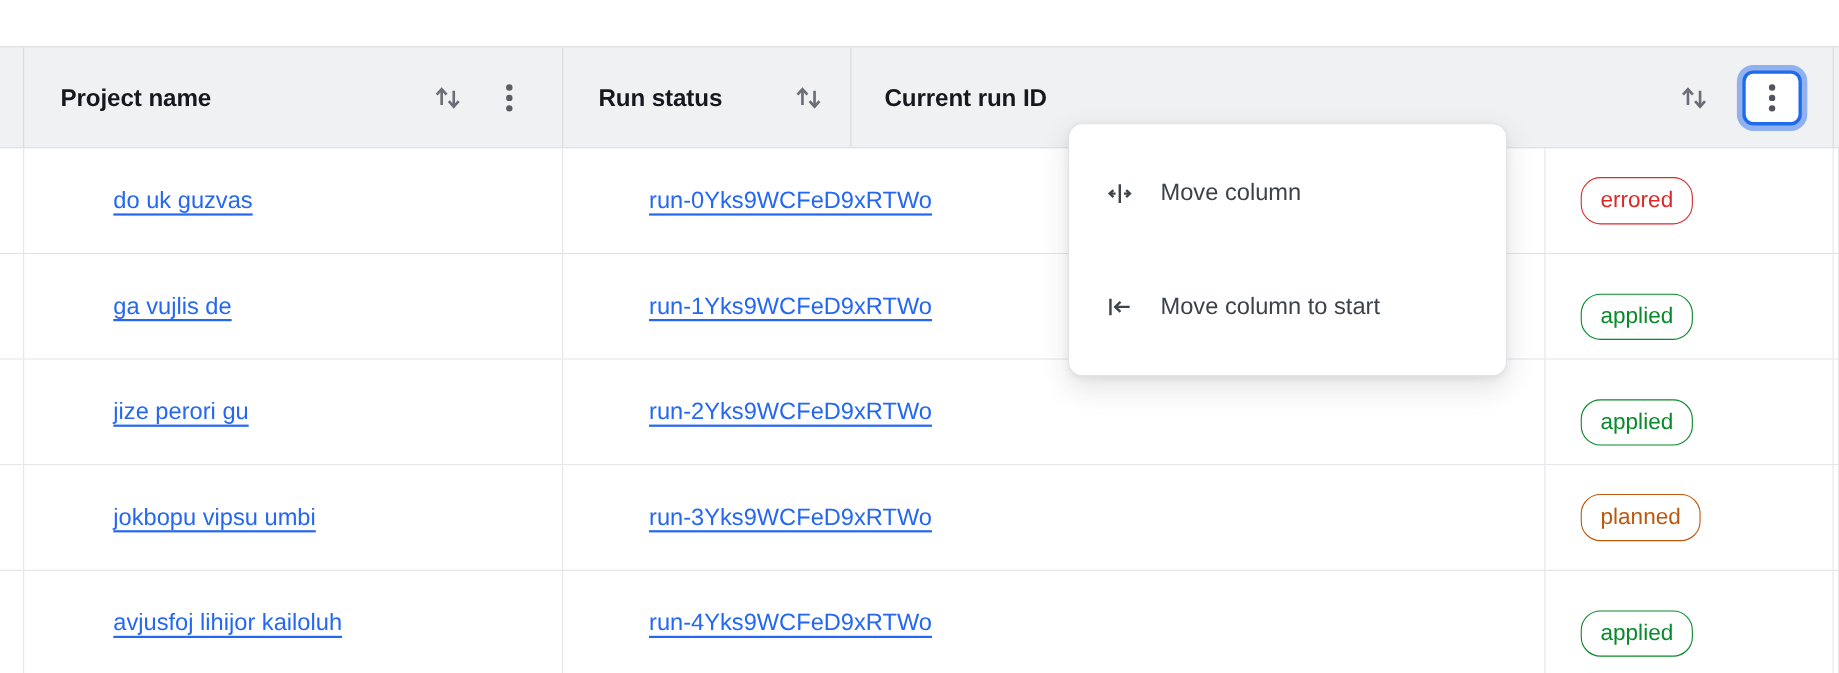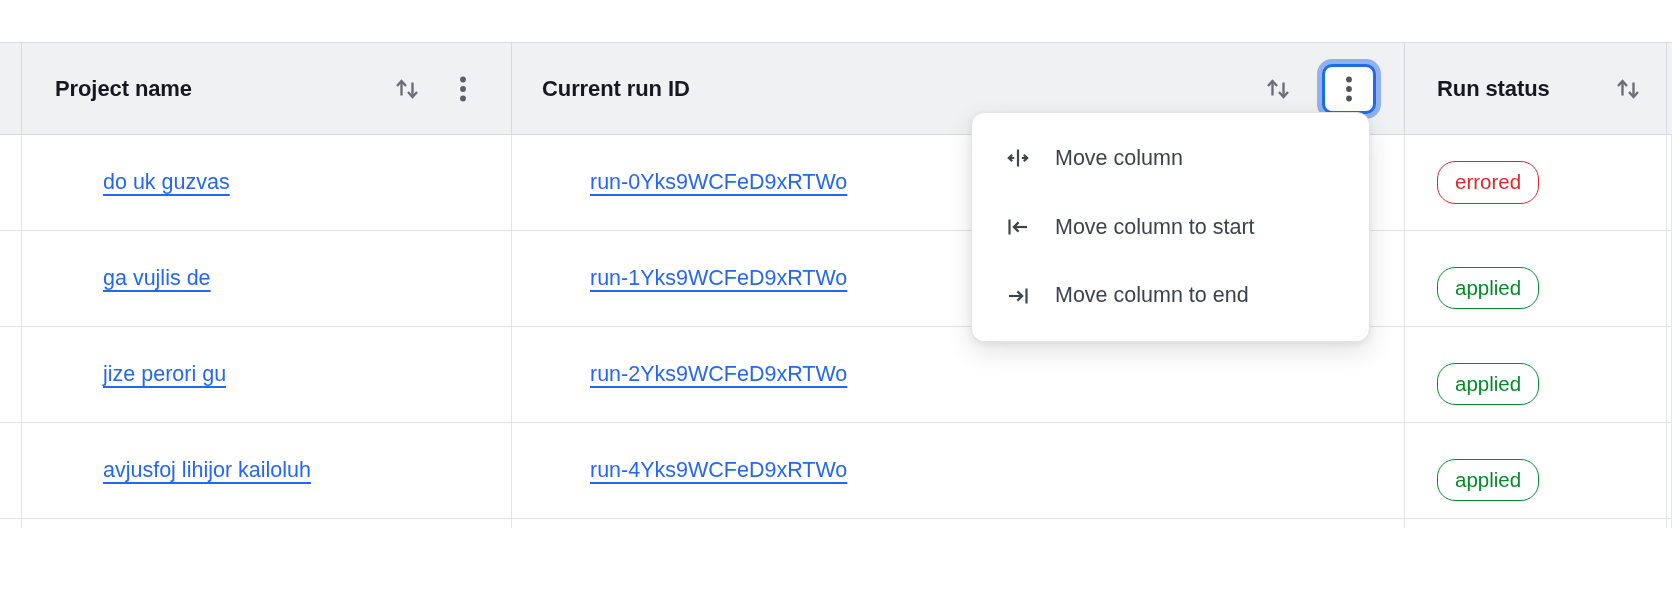--- a/index.html
+++ b/index.html
@@ -174,58 +174,58 @@
             <svg width="8" height="28" viewBox="0 0 8 28" fill="#5a5f66">
               <circle cx="4" cy="4.5" r="2.9"></circle>
                 <circle cx="4" cy="14" r="2.9"></circle>
                 <circle cx="4" cy="23.5" r="2.9"></circle>
             </svg>
           </span>
         </button>
       </span>
     </div>
 
-    <div class="th-cell col-run">
-      <span class="th-label">Current run ID</span>
+    <div class="th-cell col-status">
+      <span class="th-label">Run status</span>
       <span class="th-icons">
         <button class="icon-btn">
           <span>
             <svg width="28" height="28" viewBox="0 0 28 28" fill="none" stroke="#6a6f77" stroke-width="2.4">
               <path d="M8.5 20.5 V6.5"></path>
                 <path d="M4 11 L8.5 6 L13 11"></path>
               <path d="M19.5 7.5 V21.5"></path>
                 <path d="M15 17 L19.5 22 L24 17"></path>
             </svg>
           </span>
         </button>
-        <button class="kebab-btn-focused">
-          <span>
-            <svg width="8" height="28" viewBox="0 0 8 28" fill="#51555b">
-              <circle cx="4" cy="4.5" r="2.9"></circle>
-                <circle cx="4" cy="14" r="2.9"></circle>
-                <circle cx="4" cy="23.5" r="2.9"></circle>
-            </svg>
-          </span>
-        </button>
-      </span>
-    </div>
-
-    <div class="th-cell col-status">
-      <span class="th-label">Run status</span>
+      </span>
+    </div>
+
+    <div class="th-cell col-run">
+      <span class="th-label">Current run ID</span>
       <span class="th-icons">
         <button class="icon-btn">
           <span>
             <svg width="28" height="28" viewBox="0 0 28 28" fill="none" stroke="#6a6f77" stroke-width="2.4">
               <path d="M8.5 20.5 V6.5"></path>
                 <path d="M4 11 L8.5 6 L13 11"></path>
               <path d="M19.5 7.5 V21.5"></path>
                 <path d="M15 17 L19.5 22 L24 17"></path>
             </svg>
           </span>
         </button>
+        <button class="kebab-btn-focused">
+          <span>
+            <svg width="8" height="28" viewBox="0 0 8 28" fill="#51555b">
+              <circle cx="4" cy="4.5" r="2.9"></circle>
+                <circle cx="4" cy="14" r="2.9"></circle>
+                <circle cx="4" cy="23.5" r="2.9"></circle>
+            </svg>
+          </span>
+        </button>
       </span>
     </div>
 
     <div class="th-cell col-sliver-r"></div>
   </div>
 
   <div id="table-body">
     <div class="trow">
       <div class="td-cell col-sliver-l"></div>
       <div class="td-cell col-project">
@@ -261,20 +261,33 @@
       </div>
       <div class="td-cell col-run">
         <a class="cell-link">run-2Yks9WCFeD9xRTWo</a>
       </div>
       <div class="td-cell col-status">
         <span class="badge badge-applied">applied</span>
       </div>
       <div class="td-cell col-sliver-r"></div>
     </div>
 
+    <div class="trow">
+      <div class="td-cell col-sliver-l"></div>
+      <div class="td-cell col-project">
+        <a class="cell-link">jokbopu vipsu umbi</a>
+      </div>
+      <div class="td-cell col-run">
+        <a class="cell-link">run-3Yks9WCFeD9xRTWo</a>
+      </div>
+      <div class="td-cell col-status">
+        <span class="badge badge-planned">planned</span>
+      </div>
+      <div class="td-cell col-sliver-r"></div>
+    </div>
 
     <div class="trow">
       <div class="td-cell col-sliver-l"></div>
       <div class="td-cell col-project">
         <a class="cell-link">avjusfoj lihijor kailoluh</a>
       </div>
       <div class="td-cell col-run">
         <a class="cell-link">run-4Yks9WCFeD9xRTWo</a>
       </div>
       <div class="td-cell col-status">
@@ -308,24 +321,14 @@
     <button class="menu-item">
       <span>
         <svg width="26" height="26" viewBox="0 0 26 26" fill="none" stroke="#3e444c" stroke-width="2.2">
           <path d="M4.5 5.5 V20.5"></path>
           <path d="M22 13 H9"></path>
             <path d="M13.6 8.4 L8.8 13 L13.6 17.6"></path>
         </svg>
       </span>
       <span class="menu-item-label">Move column to start</span>
     </button>
-    <button class="menu-item">
-      <span>
-        <svg width="26" height="26" viewBox="0 0 26 26" fill="none" stroke="#3e444c" stroke-width="2.2">
-          <path d="M21.5 5.5 V20.5"></path>
-          <path d="M4 13 H17"></path>
-            <path d="M12.4 8.4 L17.2 13 L12.4 17.6"></path>
-        </svg>
-      </span>
-      <span class="menu-item-label">Move column to end</span>
-    </button>
   </div>
 </div>
 
 </body></html>

